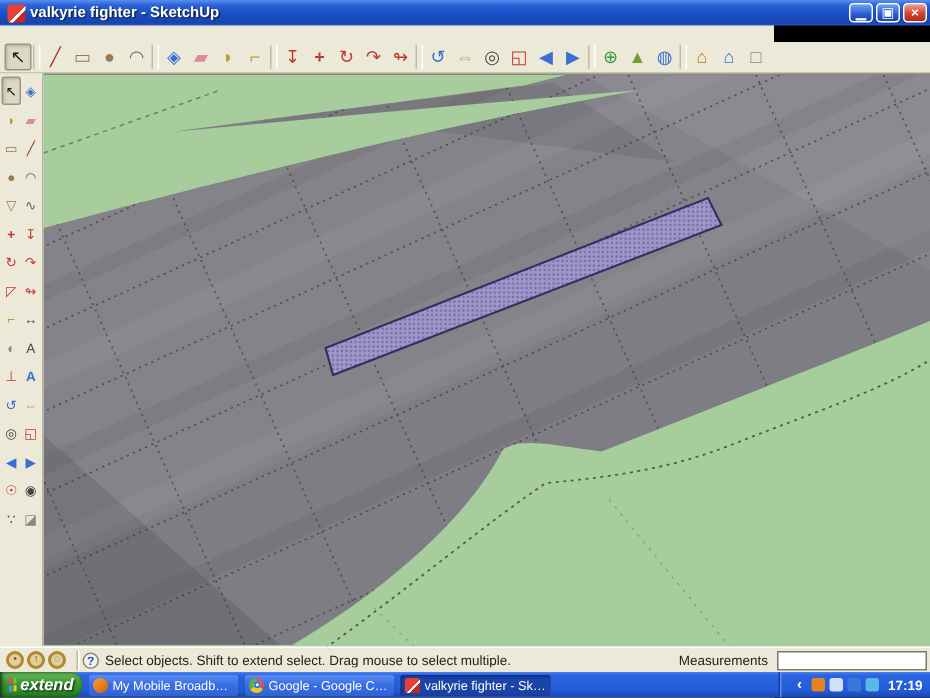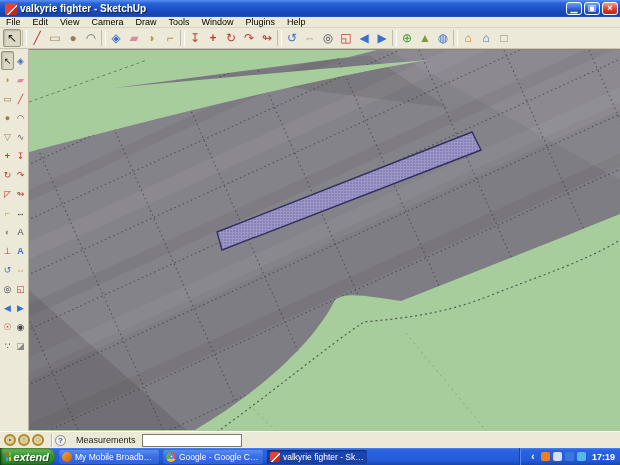--- a/index.html
+++ b/index.html
@@ -107,31 +107,20 @@
   <div class="titlebar">
     <span class="app-icon"></span>
     <span class="title-text">valkyrie fighter - SketchUp</span>
     <span class="winbtns">
       <span class="winbtn">▁</span>
       <span class="winbtn">▣</span>
       <span class="winbtn close">×</span>
     </span>
   </div>
 
-  <div class="menubar" id="menubar">
-      <span class="menu-item">File</span>
-      <span class="menu-item">Edit</span>
-      <span class="menu-item">View</span>
-      <span class="menu-item">Camera</span>
-      <span class="menu-item">Draw</span>
-      <span class="menu-item">Tools</span>
-      <span class="menu-item">Window</span>
-      <span class="menu-item">Plugins</span>
-      <span class="menu-item">Help</span>
-    </div>
 
   <div class="toolbar" id="toolbar">
       <span class="tb-btn active" style="color: rgb(26, 26, 26);">↖</span>
       <span class="tb-sep"></span>
       <span class="tb-btn" style="color: rgb(178, 53, 53);">╱</span>
       <span class="tb-btn" style="color: rgb(154, 123, 82);">▭</span>
       <span class="tb-btn" style="color: rgb(154, 123, 82);">●</span>
       <span class="tb-btn" style="color: rgb(102, 102, 102);">◠</span>
       <span class="tb-sep"></span>
       <span class="tb-btn" style="color: rgb(58, 111, 208);">◈</span>
@@ -273,20 +262,21 @@
   </div>
 
   <div class="statusbar">
     <span class="sb-badges" id="sbBadges">
         <span class="sb-badge">•</span>
         <span class="sb-badge">↑</span>
         <span class="sb-badge">◌</span>
       </span>
     <span class="sb-div"></span>
     <span class="help-icon">?</span>
+    <span class="sb-hint">Select objects. Shift to extend select. Drag mouse to select multiple.</span>
     <span class="meas-label">Measurements</span>
     <input class="meas-input" value="" style="">
   </div>
 
   <div class="taskbar">
     <div class="start-btn">
       <span class="flag">
         <i style="background:#e84c3c"></i>
           <i style="background:#7ac143"></i>
         <i style="background:#3aa0e8"></i>

